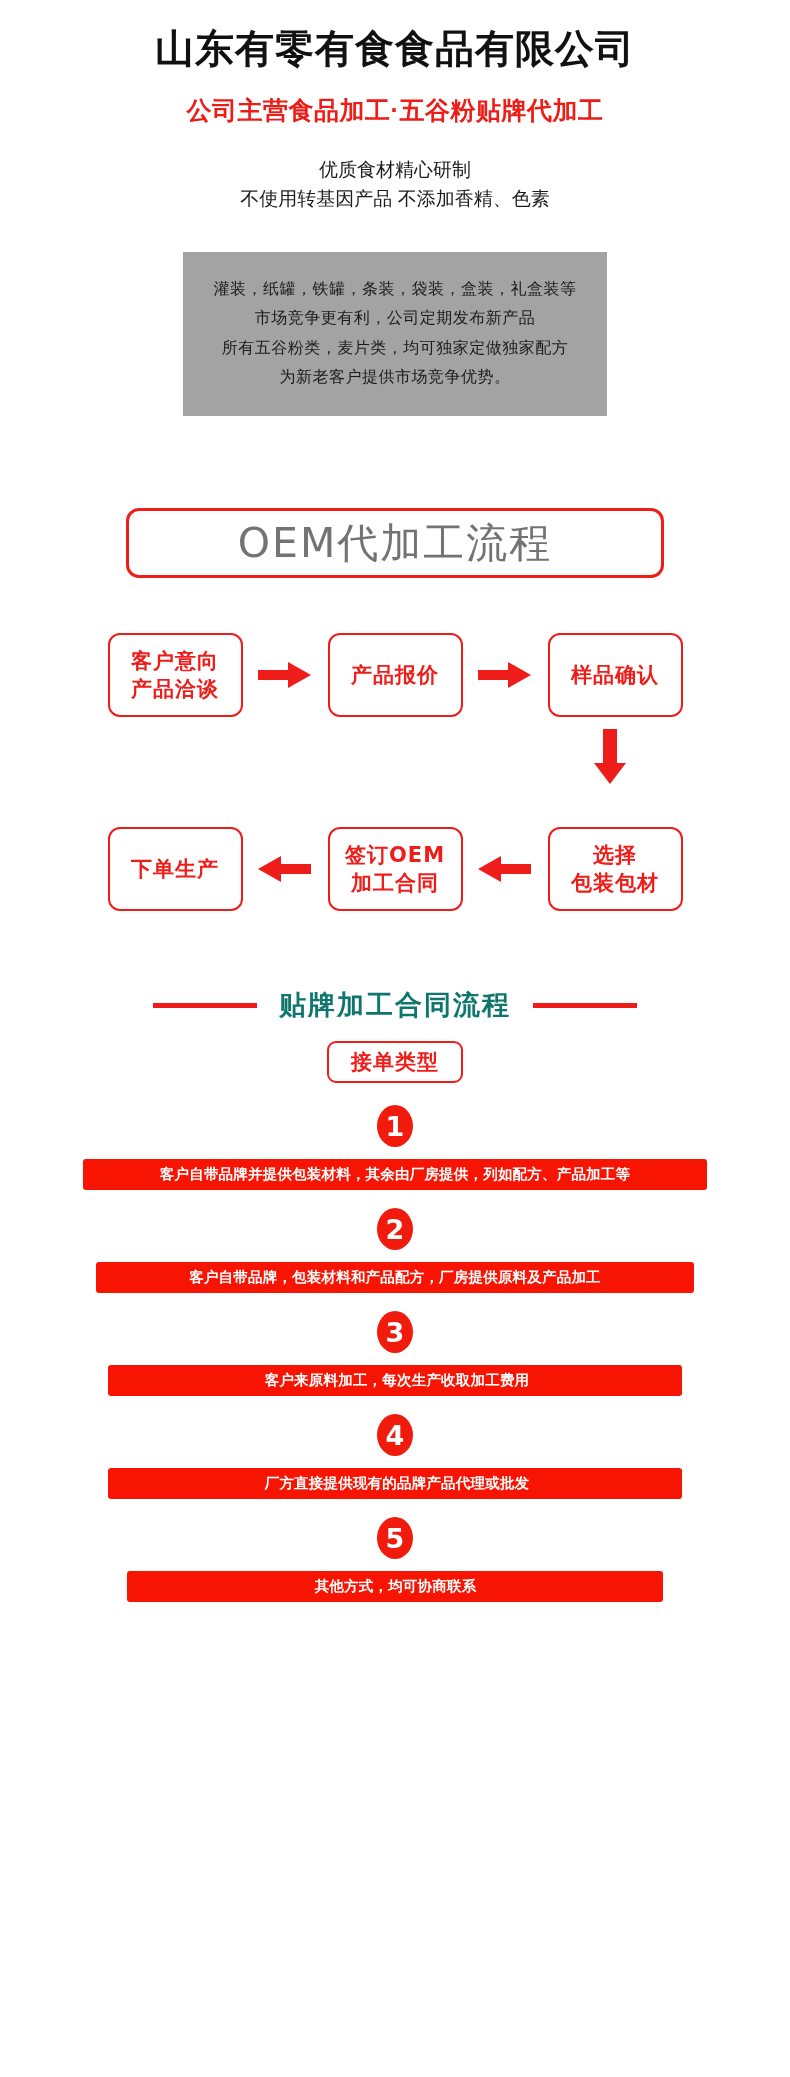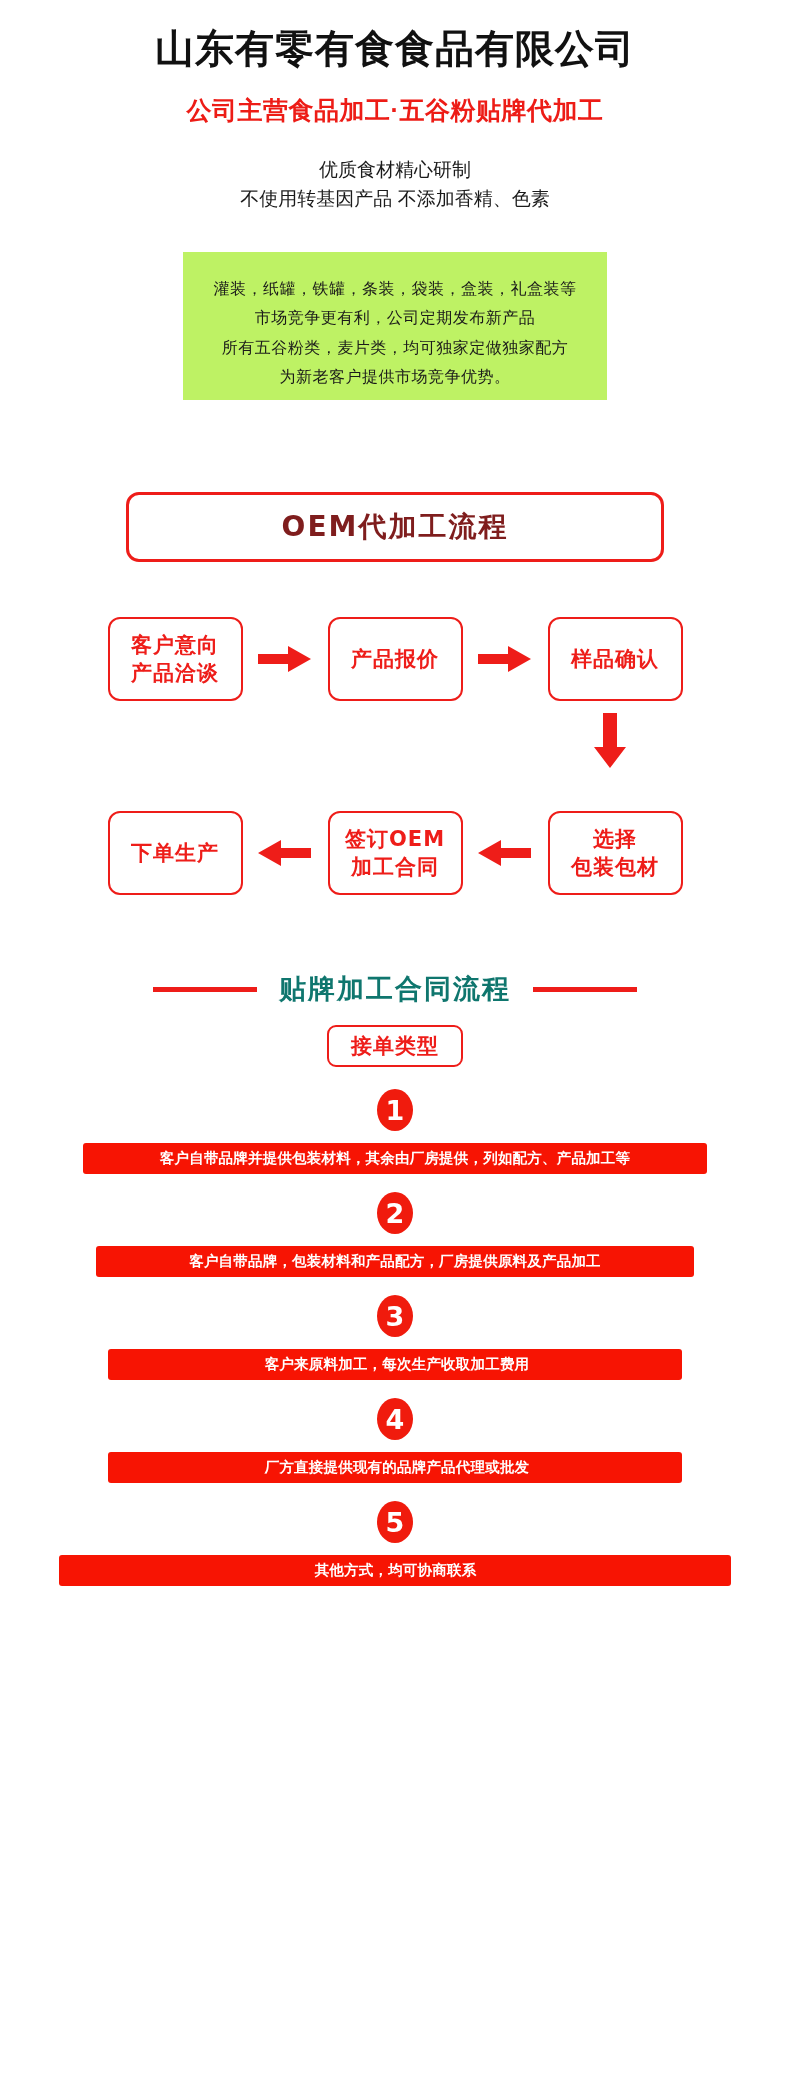--- a/index.html
+++ b/index.html
@@ -43,22 +43,22 @@
     font-size: 19px;
     color: #1b1b1b;
     line-height: 1.55;
     font-weight: normal;
   }
 
   
   .gray-box {
     width: 424px;
     margin: 38px auto 0 auto;
-    background: #bef264;
-    padding: 22px 18px 8px 18px;
+    background: #a3a3a3;
+    padding: 22px 18px 24px 18px;
     box-sizing: border-box;
     text-align: center;
   }
   .gray-box p {
     margin: 0;
     font-size: 16px;
     color: #1a1a1a;
     line-height: 1.85;
     letter-spacing: 0.5px;
   }
@@ -73,23 +73,23 @@
     width: 538px;
     height: 70px;
     border: 3px solid #ee1d19;
     border-radius: 13px;
     display: flex;
     align-items: center;
     justify-content: center;
     box-sizing: border-box;
   }
   .oem-banner-text {
-    font-size: 28px;
-    font-weight: bold;
-    color: #7f1d1d;
+    font-size: 41px;
+    font-weight: normal;
+    color: #737373;
     letter-spacing: 2px;
     font-family: "DejaVu Sans", "Liberation Sans", sans-serif;
   }
 
   
   .flow-row {
     display: flex;
     align-items: center;
     justify-content: center;
     gap: 0;
@@ -210,21 +210,21 @@
     font-size: 14.5px;
     font-weight: bold;
     letter-spacing: 0.2px;
     box-sizing: border-box;
     padding: 4px 10px;
     text-align: center;
     font-family: "DejaVu Sans", "Liberation Sans", sans-serif;
   }
   .red-bar.w-narrow { width: 598px; }
   .red-bar.w-mid    { width: 574px; padding-left: 14px; }
-  .red-bar.w-short  { width: 672px; padding-left: 11px; }
+  .red-bar.w-short  { width: 536px; padding-left: 11px; }
 
   .bottom-spacer { height: 46px; }
 </style>
 </head>
 <body>
 
 <div class="header">
   <h1 class="company-title">山东有零有食食品有限公司</h1>
 
   <div class="company-subtitle">公司主营食品加工·五谷粉贴牌代加工</div>

